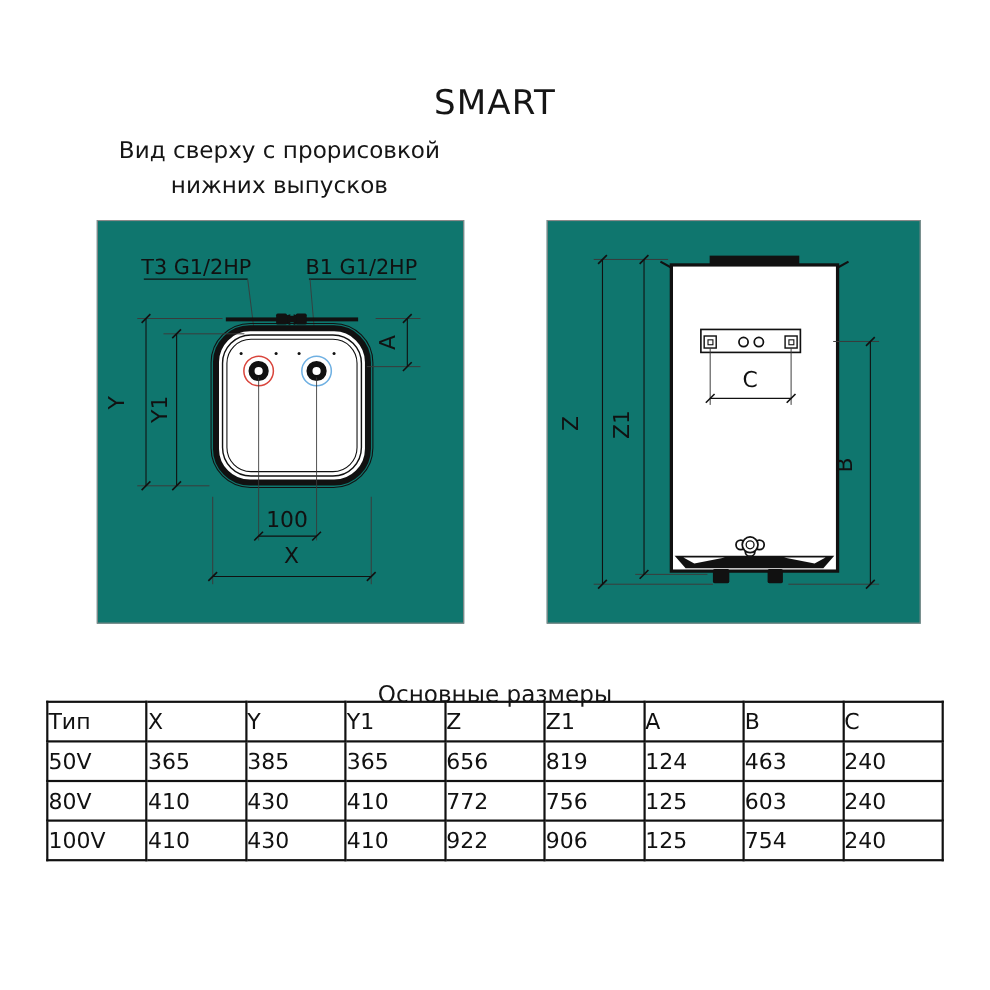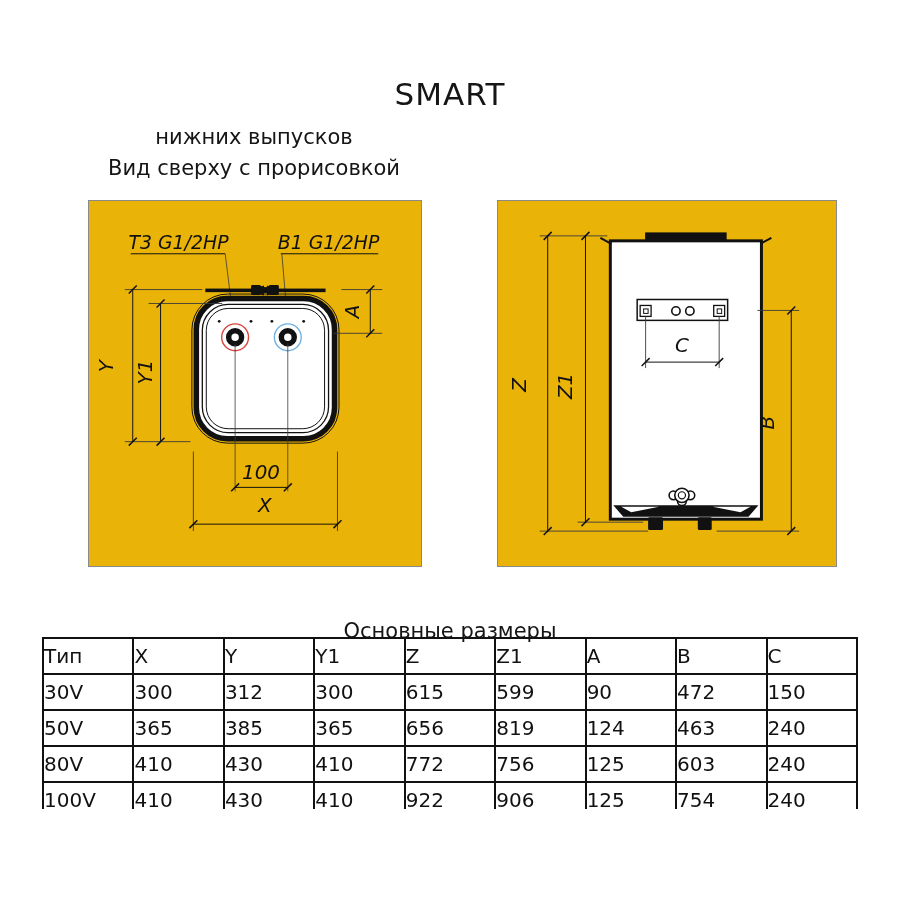--- a/index.html
+++ b/index.html
@@ -3,21 +3,21 @@
 <meta charset="utf-8">
 <style>
   html,body{margin:0;padding:0;background:#fff;}
   .stage{position:relative;width:900px;height:809px;background:#fff;
          font-family:"DejaVu Sans", sans-serif;color:#111;overflow:hidden;}
   .title{position:absolute;top:76px;left:0;width:900px;text-align:center;
          font-size:31px;letter-spacing:1px;color:#151515;}
   .caption{position:absolute;text-align:center;font-size:21px;line-height:31px;color:#151515;}
   .caption-left{left:70px;top:122px;width:368px;}
   .caption-right{left:497px;top:122px;width:338px;}
-  .panel{position:absolute;border:1px solid #8a8a8a;background:#eab308;font-style:italic;}
+  .panel{position:absolute;border:1px solid #8a8a8a;background:#0f766e;}
   .panel-left{left:88px;top:200px;width:332px;height:365px;}
   .panel-right{left:497px;top:200px;width:338px;height:365px;}
   svg{display:block;font-family:"DejaVu Sans", sans-serif;}
   .dim-text{font-size:20px;fill:#111;}
   .port-text{font-size:19px;fill:#111;}
   .ext{stroke:#3a3a3a;stroke-width:0.9;fill:none;}
   .dimline{stroke:#111;stroke-width:1;fill:none;}
   .thin{stroke:#3a3a3a;stroke-width:0.8;fill:none;}
   .tbl-caption{position:absolute;top:591px;left:0;width:900px;text-align:center;
                font-size:21px;color:#151515;margin-top:28px;}
@@ -27,22 +27,22 @@
         font-size:20px;font-weight:normal;color:#111;padding:0;}
 </style>
 </head>
 <body>
 
 <div class="stage">
 
   <div class="title">SMART</div>
 
   <div class="caption caption-left">
+    <div>Вид сверху с прорисовкой</div>
     <div>нижних выпусков</div>
-    <div>Вид сверху с прорисовкой</div>
   </div>
 
 
   <div class="panel panel-left">
     <svg viewBox="0 0 332 365" width="330" height="363">
       <defs>
         <marker id="ta" markerWidth="14" markerHeight="14" refX="7" refY="7" orient="0" markerUnits="userSpaceOnUse">
           <path d="M3,11 L11,3" stroke="#111" stroke-width="1.5" fill="none"></path>
         </marker>
       </defs>
@@ -201,31 +201,20 @@
             <th>Y1</th>
             <th>Z</th>
             <th>Z1</th>
             <th>A</th>
             <th>B</th>
             <th>C</th>
           </tr>
         </thead>
       <tbody>
           <tr>
-            <td>30V</td>
-            <td>300</td>
-            <td>312</td>
-            <td>300</td>
-            <td>615</td>
-            <td>599</td>
-            <td>90</td>
-            <td>472</td>
-            <td>150</td>
-          </tr>
-          <tr>
             <td>50V</td>
             <td>365</td>
             <td>385</td>
             <td>365</td>
             <td>656</td>
             <td>819</td>
             <td>124</td>
             <td>463</td>
             <td>240</td>
           </tr>

